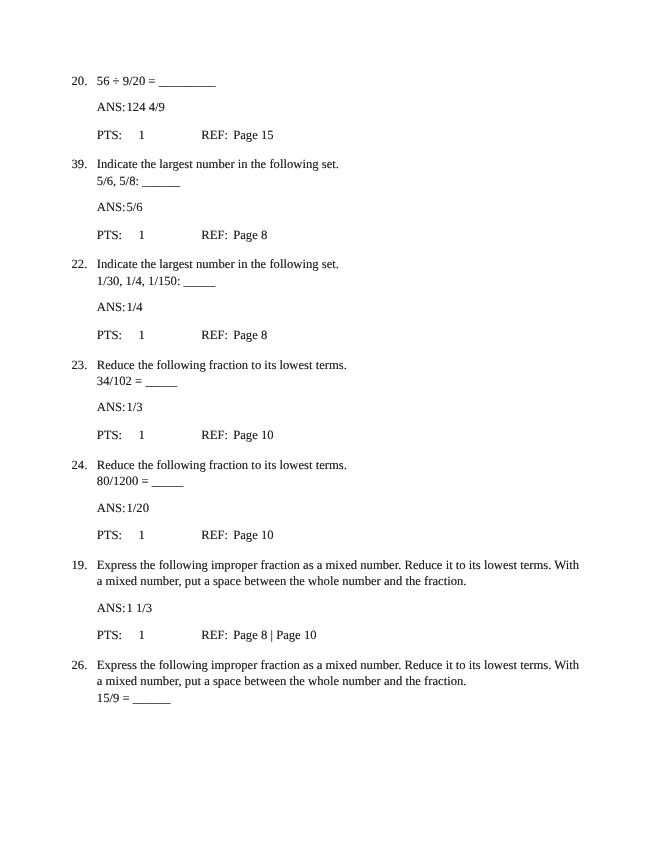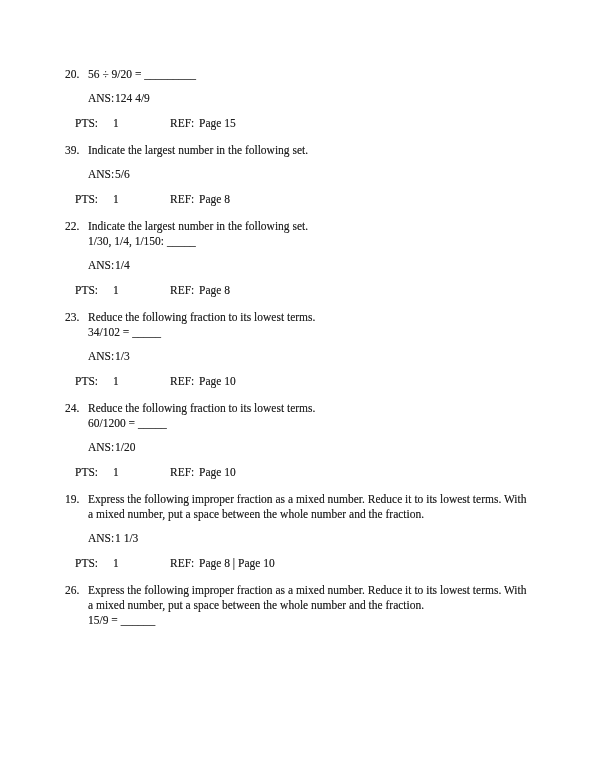--- a/index.html
+++ b/index.html
@@ -36,21 +36,21 @@
     width: 23px;
   }
   .q-body {
     width: 440px;
   }
   .ans-row {
     margin-left: 23px;
     margin-top: 9px;
   }
   .pts-row {
-    margin-left: 10px;
+    margin-left: 23px;
     margin-top: 10px;
     display: flex;
   }
   .pts-group {
     flex: none;
     width: 95px;
   }
   .label-ans {
     display: inline-block;
     width: 27px;
@@ -87,20 +87,21 @@
         <span class="label-ref">REF:</span><span>Page 15</span>
       </span>
     </div>
   </div>
 
   <div class="question">
     <div class="q-row">
       <span class="q-num">39.</span>
       <div class="q-body">
         <div>Indicate the largest number in the following set.</div>
+        <div>5/6, 5/8: ______</div>
       </div>
     </div>
     <div class="ans-row">
       <span class="label-ans">ANS:</span><span>5/6</span>
     </div>
     <div class="pts-row">
       <span class="pts-group">
         <span class="label-pts">PTS:</span><span>1</span>
       </span>
       <span>
@@ -149,21 +150,21 @@
         <span class="label-ref">REF:</span><span>Page 10</span>
       </span>
     </div>
   </div>
 
   <div class="question">
     <div class="q-row">
       <span class="q-num">24.</span>
       <div class="q-body">
         <div>Reduce the following fraction to its lowest terms.</div>
-        <div>60/1200 = _____</div>
+        <div>80/1200 = _____</div>
       </div>
     </div>
     <div class="ans-row">
       <span class="label-ans">ANS:</span><span>1/20</span>
     </div>
     <div class="pts-row">
       <span class="pts-group">
         <span class="label-pts">PTS:</span><span>1</span>
       </span>
       <span>

